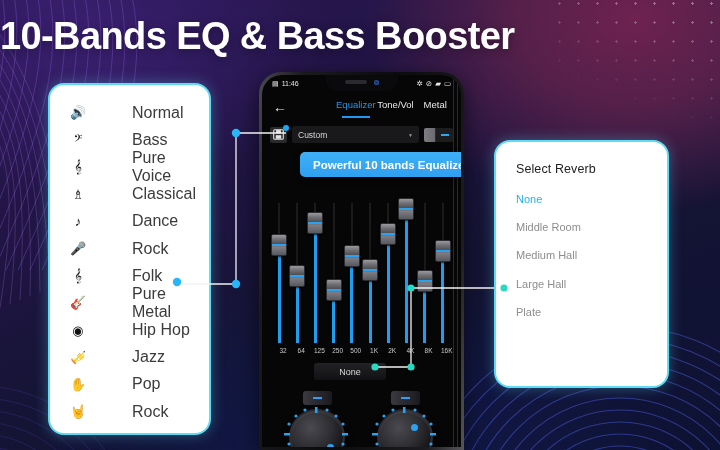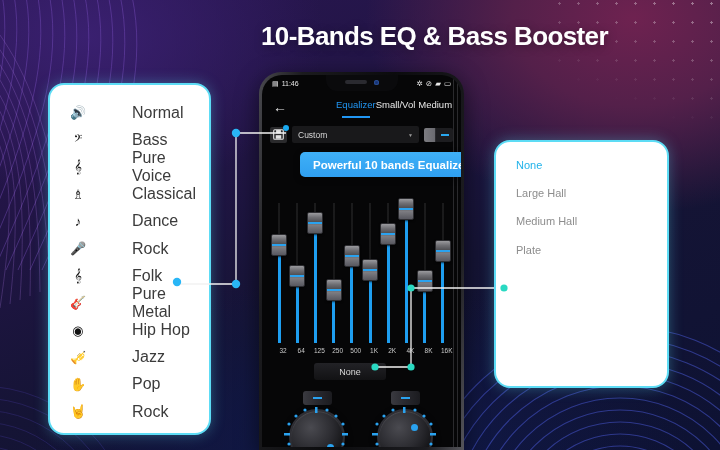--- a/index.html
+++ b/index.html
@@ -27,22 +27,22 @@
     -webkit-mask-image: linear-gradient(200deg, rgba(0,0,0,.95) 12%, rgba(0,0,0,0) 72%);
             mask-image: linear-gradient(200deg, rgba(0,0,0,.95) 12%, rgba(0,0,0,0) 72%);
     opacity:.75;
   }
   .fan { position:absolute; left:-80px; top:-60px; width:330px; height:380px; opacity:.95; }
   .arcs { position:absolute; right:-40px; bottom:-120px; width:340px; height:330px; opacity:.85; }
   .arcs2 { position:absolute; left:-90px; bottom:-140px; width:300px; height:280px; opacity:.5; }
 
   
   .headline {
-    position:absolute; top:10px; left:0; width:608px; text-align:right;
-    font-size:26px; font-weight:bold; color:#ffffff;
+    position:absolute; top:10px; left:0; width:608px; text-align:left;
+    font-size:38px; font-weight:bold; color:#ffffff;
     letter-spacing:-0.6px; line-height:52px;
     text-shadow:0 2px 10px rgba(0,0,0,.35);
     z-index:6;
   }
 
   
   .card {
     position:absolute; background:#ffffff; border-radius:16px;
     border:2.5px solid #5ddcf5;
     box-shadow:0 0 14px rgba(93,220,245,.35);
@@ -294,24 +294,26 @@
         <span class="preset-label">Pop</span>
       </div>
       <div class="preset-row">
         <span class="preset-icon">🤘</span>
         <span class="preset-label">Rock</span>
       </div>
     </div>
 </div>
 
 <div class="card" id="reverb-card">
+  <div class="reverb-title">Select Reverb</div>
   <div class="reverb-list" id="reverb-list">
       <div class="reverb-row active">None</div>
+      <div class="reverb-row">Middle Room</div>
+      <div class="reverb-row">Medium Hall</div>
       <div class="reverb-row">Large Hall</div>
-      <div class="reverb-row">Medium Hall</div>
       <div class="reverb-row">Plate</div>
     </div>
 </div>
 
 <div id="phone">
   <div class="screen">
 
     <div class="statusbar">
       <div class="sb-left">
         <span>▤</span>
@@ -325,22 +327,22 @@
         <span>✲</span>
         <span>⊘</span>
         <span>▰</span>
         <span>▭</span>
       </div>
     </div>
 
     <div class="tabbar">
       <div class="backarrow">←</div>
       <div class="tab active">Equalizer</div>
-      <div class="tab">Small/Vol</div>
-      <div class="tab">Medium</div>
+      <div class="tab">Tone/Vol</div>
+      <div class="tab">Metal</div>
     </div>
 
     <div class="phone-presetrow">
       <div class="saveicon">
         <svg width="11" height="11" viewBox="0 0 16 16">
           <rect x="1" y="1" width="14" height="14" rx="1.5" fill="none" stroke="#e2e2e2" stroke-width="1.6"></rect>
           <rect x="4.5" y="1.5" width="7" height="5" fill="#e2e2e2"></rect>
           <rect x="4" y="9" width="8" height="5.2" fill="#e2e2e2"></rect>
         </svg>
         <span class="savedot"></span>

